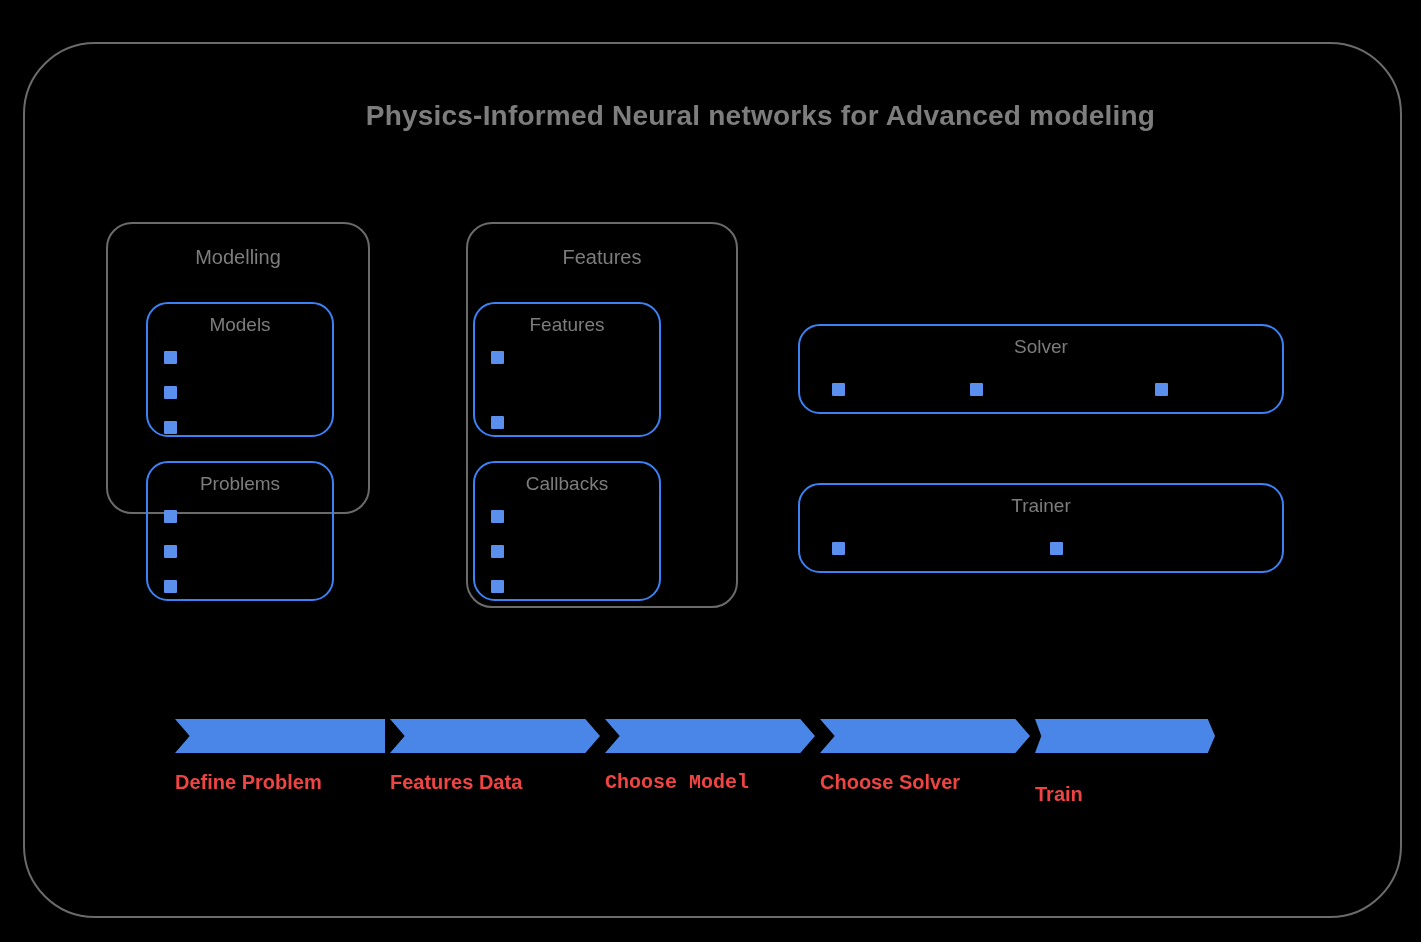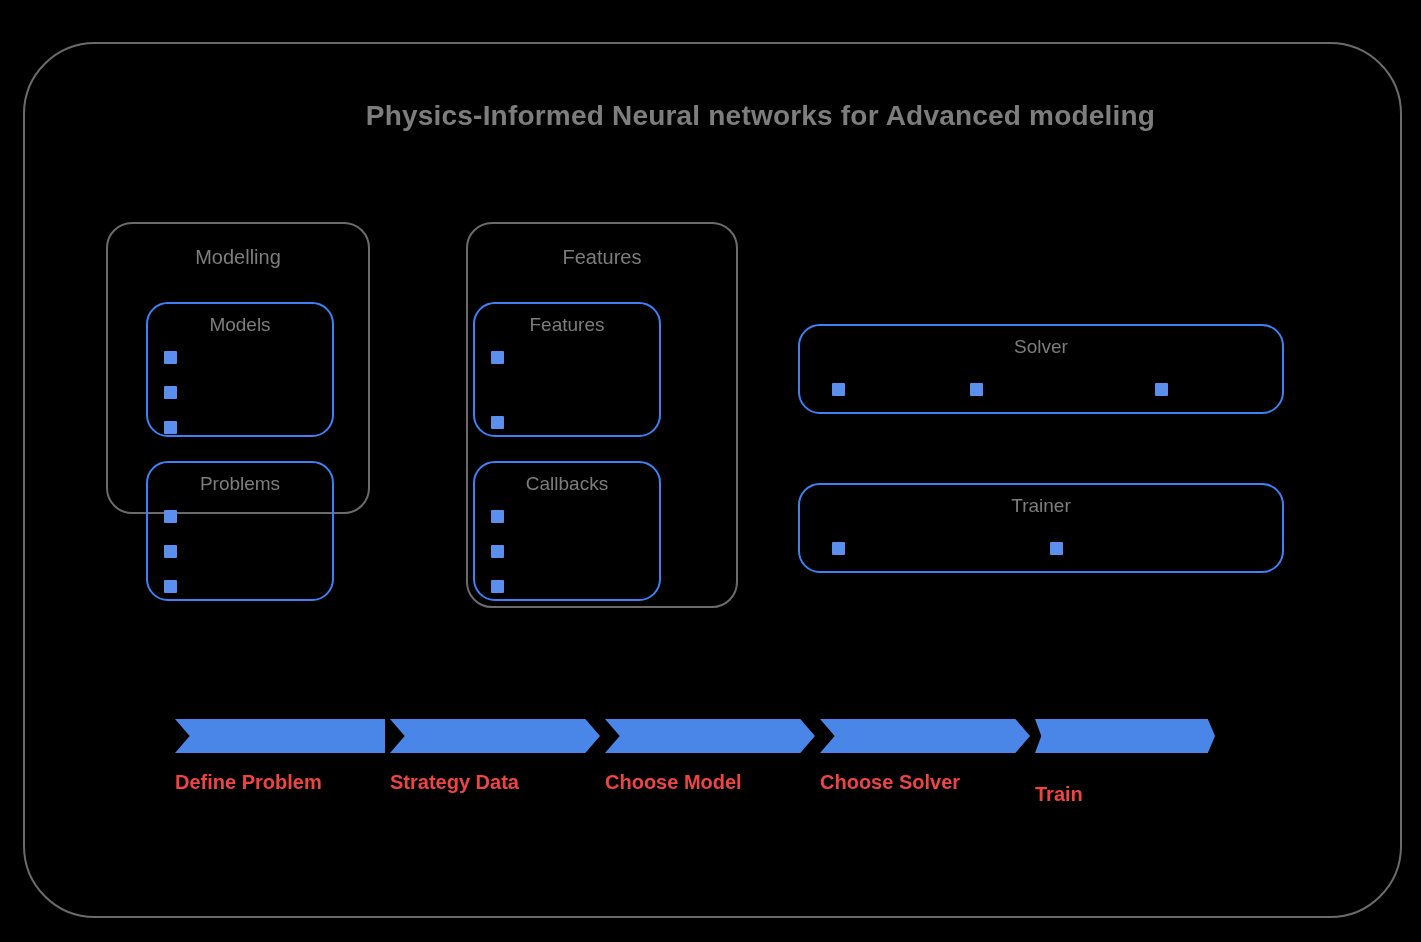--- a/index.html
+++ b/index.html
@@ -213,24 +213,24 @@
     <div class="cube" style="left:170px; top:57px;"></div>
     <div class="cube" style="left:355px; top:57px;"></div>
   </div>
 
   <div class="pipeline">
 
     <div class="chev first" style="left:0px; width:210px;"></div>
     <div class="step-label" style="left:0px; width:210px;">Define Problem</div>
 
     <div class="chev mid" style="left:215px; width:210px;"></div>
-    <div class="step-label" style="left:215px; width:210px;">Strategy Data</div>
+    <div class="step-label" style="left:215px; width:210px;">Features Data</div>
 
     <div class="chev mid" style="left:430px; width:210px;"></div>
-    <div class="step-label" style="left:430px; width:210px;">Choose Model</div>
+    <div class="step-label" style="left:430px; width:210px;font-family:Liberation Mono, monospace;">Choose Model</div>
 
     <div class="chev mid" style="left:645px; width:210px;"></div>
     <div class="step-label" style="left:645px; width:210px;">Choose Solver</div>
 
     <div class="chev last" style="left:860px; width:180px;"></div>
     <div class="step-label" style="left:860px; width:180px;margin-top:12px;">Train</div>
 
   </div>
 
 </div>

